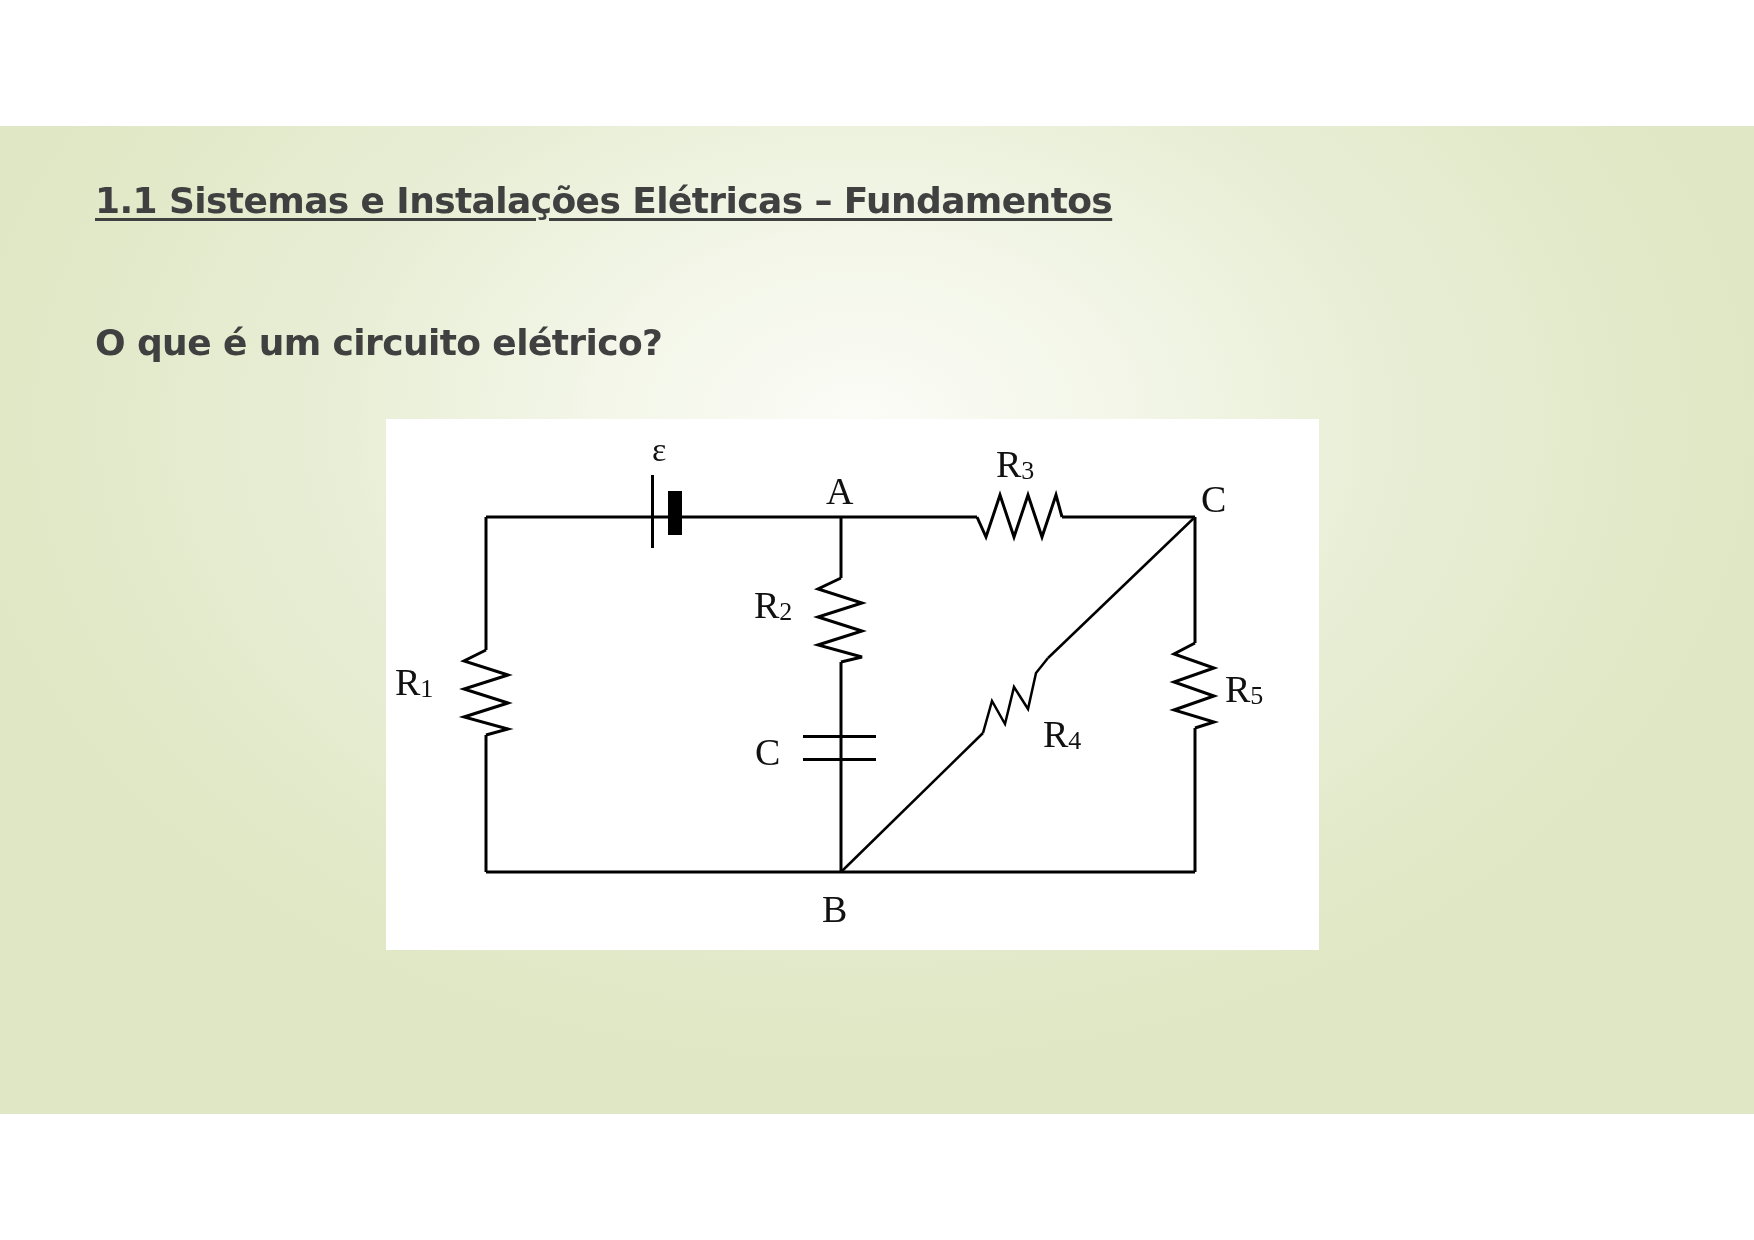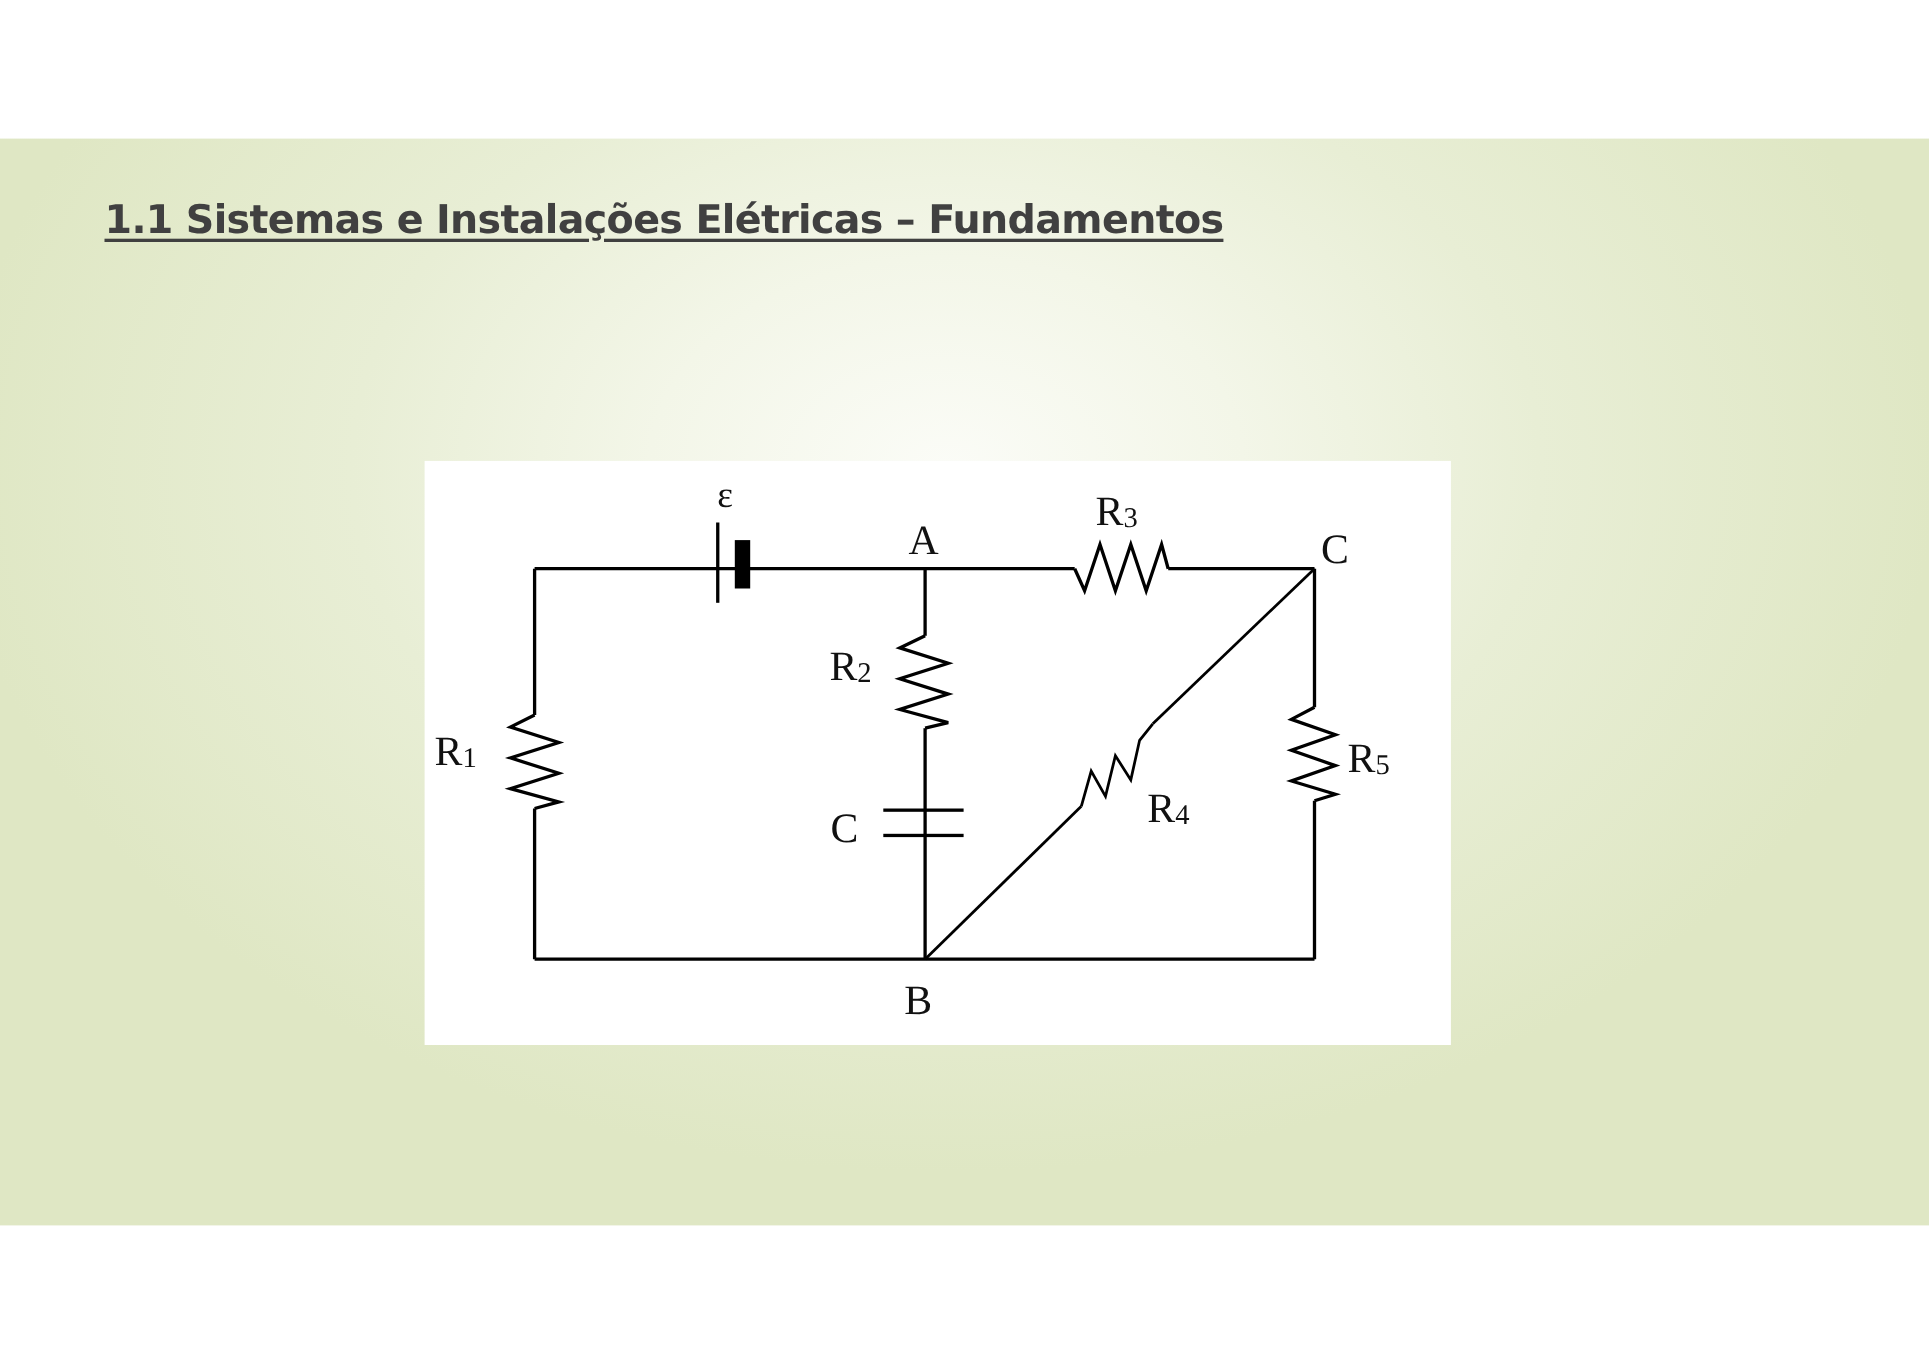--- a/index.html
+++ b/index.html
@@ -74,20 +74,21 @@
       font-family: "Liberation Serif", "DejaVu Serif", serif;
       fill: #111111;
     }
   </style>
 </head>
 <body>
 
 <div class="page">
   <div class="slide">
     <h1 class="title">1.1 Sistemas e Instalações Elétricas – Fundamentos</h1>
+    <h2 class="subtitle">O que é um circuito elétrico?</h2>
 
     <div class="figure">
 
       <svg viewBox="0 0 933 531" xmlns="http://www.w3.org/2000/svg">
         <g fill="none" stroke="#000" stroke-width="3" stroke-linejoin="miter" stroke-linecap="butt">
 
           <path d="M100 98 H266"></path>
 
           <path d="M266 98 H591"></path>
 

